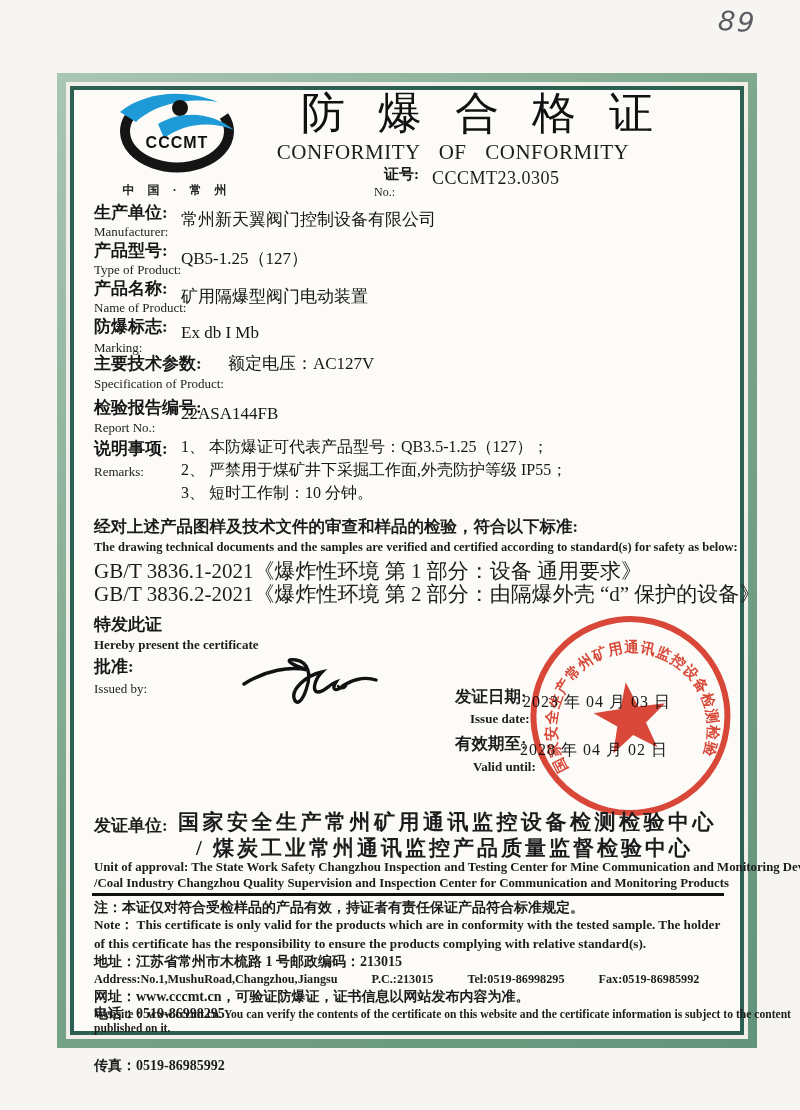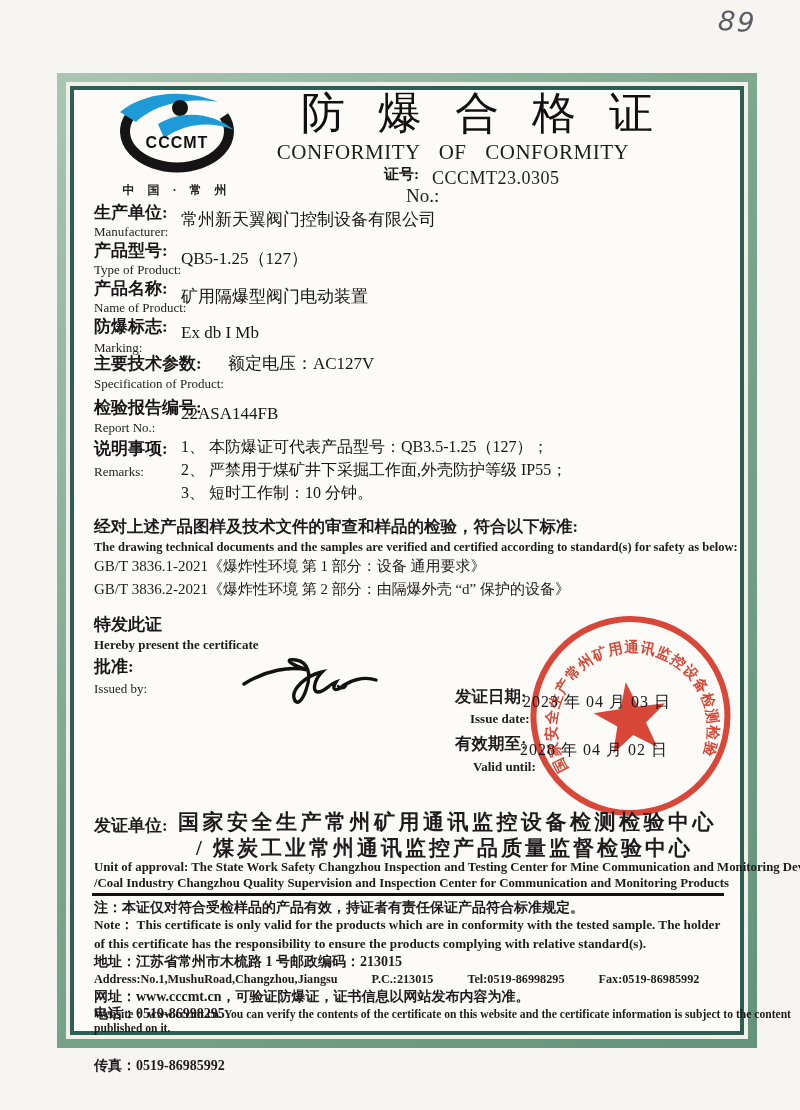--- a/index.html
+++ b/index.html
@@ -42,21 +42,21 @@
   }
   .cert-subtitle { font-size:21px; word-spacing:13px; letter-spacing:.5px; font-weight:500; }
   .lbl-zh { font-size:17px; font-weight:bold; color:#171717; }
   .lbl-en { font-size:13px; color:#222; }
   .val { font-size:17px; color:#151515; }
   .certno-val { font-size:18px; letter-spacing:.5px; }
 
   
   .para-zh { font-size:16.5px; font-weight:bold; }
   .para-en { font-size:12.5px; font-weight:bold; }
-  .std-line { font-size:15px; font-weight:500; }
+  .std-line { font-size:21px; font-weight:500; }
 
   
   .date-lbl-zh { font-size:16.5px; font-weight:bold; }
   .date-lbl-en { font-size:13px; font-weight:bold; }
   .date-val { font-size:16px; letter-spacing:1px; }
   .stamp-wrap { mix-blend-mode:multiply; opacity:.93; transform:rotate(-8deg); }
 
   
   .approval-lbl { font-size:17px; font-weight:bold; white-space:nowrap; }
   .approval-line1 { font-size:21px; font-weight:bold; letter-spacing:3.5px; white-space:nowrap; }
@@ -91,21 +91,21 @@
       <path d="M52 38 C76 24 106 26 128 44 C102 34 78 38 58 52 Z" fill="#1e9ad6"></path>
       <text x="71" y="62" text-anchor="middle" font-size="16" font-weight="bold" fill="#111" font-family="Liberation Sans, sans-serif" letter-spacing="1">CCCMT</text>
     </svg>
     <div class="logo-region">中 国 · 常 州</div>
   </div>
 
   <div class="abs cert-title" style="left:268px; top:84px; width:370px; text-align:center;">防爆合格证</div>
   <div class="abs cert-subtitle" style="left:268px; top:140px; width:370px; text-align:center;">CONFORMITY OF CONFORMITY</div>
 
   <div class="abs lbl-zh" style="left:384px; top:165px; font-size:15px;">证号:</div>
-  <div class="abs lbl-en" style="left:406px; top:185px; font-size:19px;">No.:</div>
+  <div class="abs lbl-en" style="left:374px; top:185px; font-size:12px;">No.:</div>
   <div class="abs certno-val" style="left:432px; top:168px;">CCCMT23.0305</div>
 
   <div class="abs lbl-zh" style="left:94px; top:201px;">生产单位:</div>
   <div class="abs lbl-en" style="left:94px; top:224px;">Manufacturer:</div>
   <div class="abs val" style="left:181px; top:208px;">常州新天翼阀门控制设备有限公司</div>
 
   <div class="abs lbl-zh" style="left:94px; top:239px;">产品型号:</div>
   <div class="abs lbl-en" style="left:94px; top:262px;">Type of Product:</div>
   <div class="abs val" style="left:181px; top:247px;">QB5-1.25（127）</div>
 

